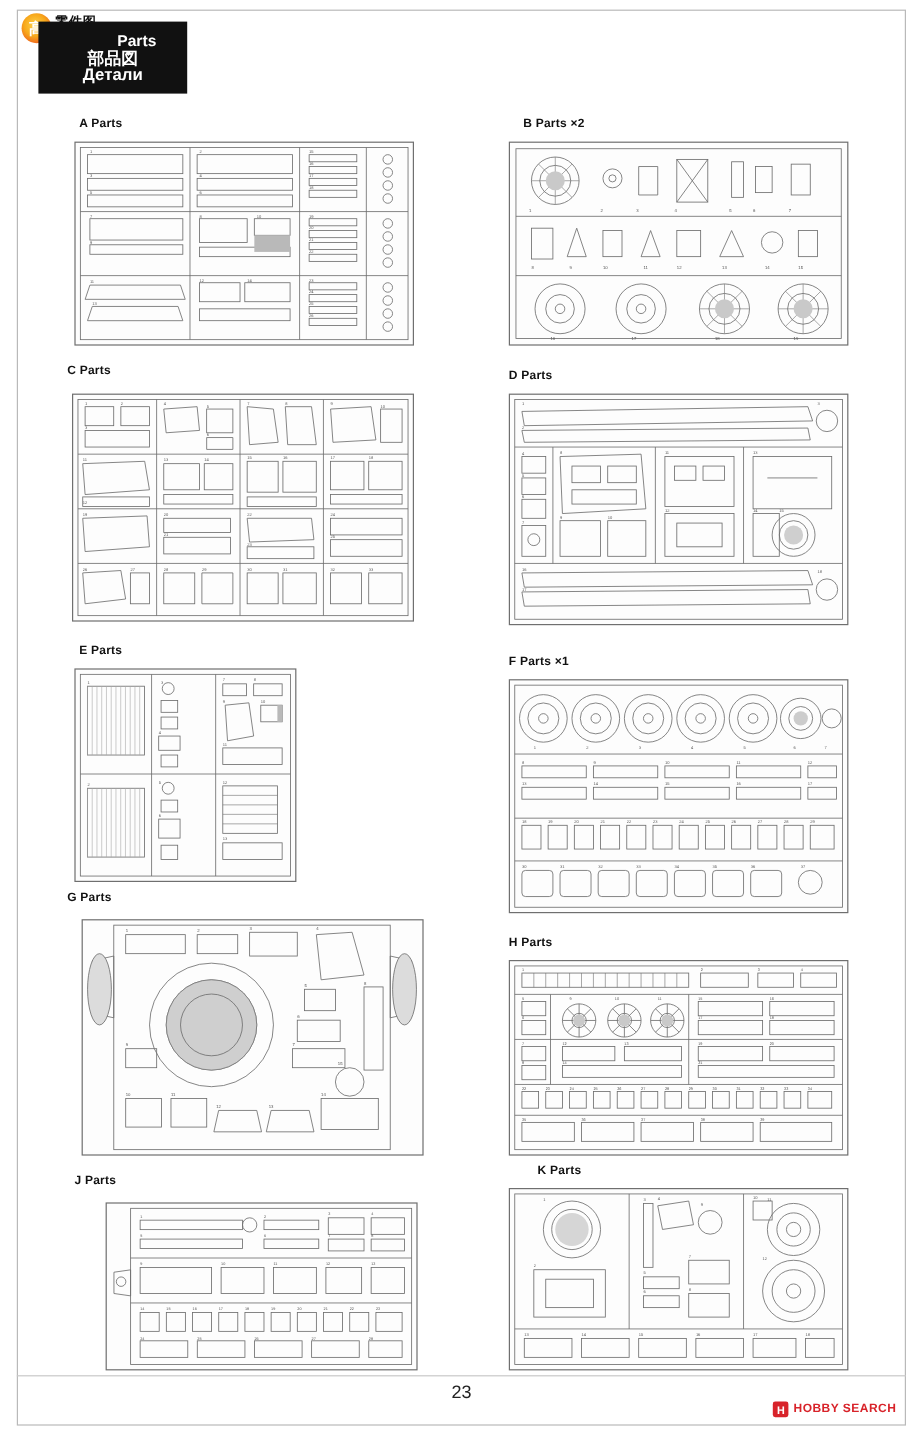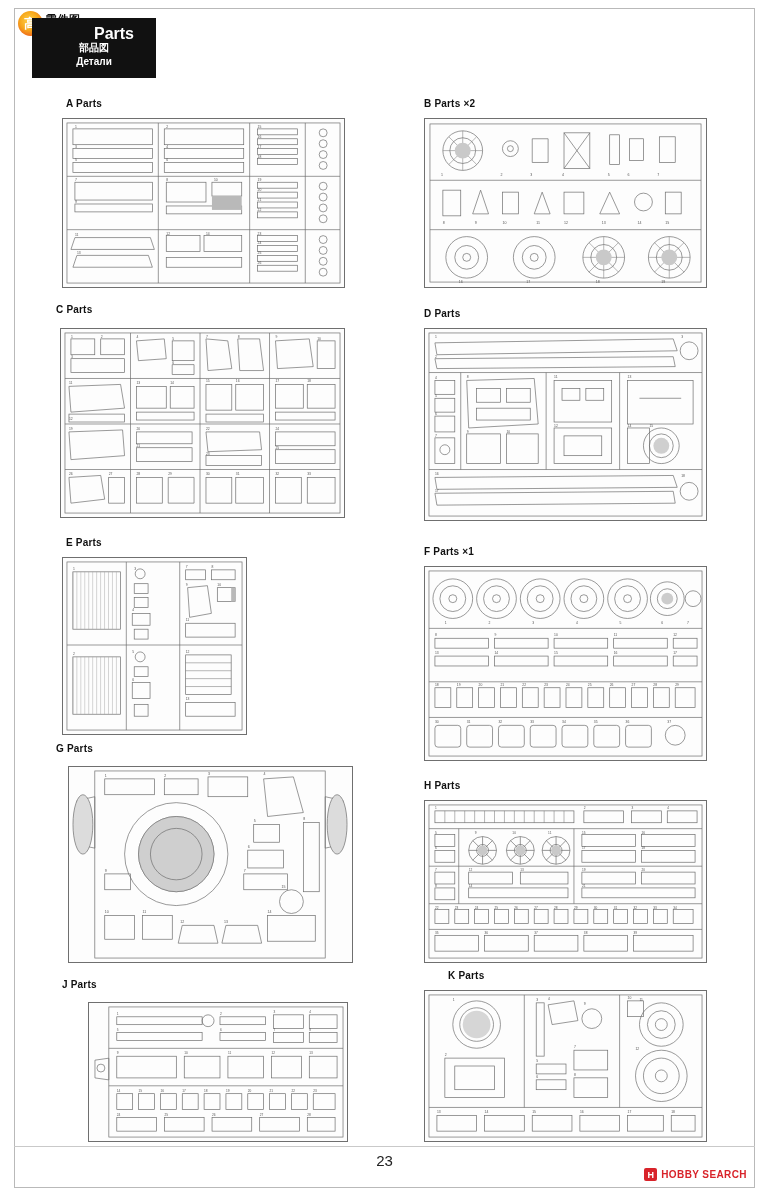--- a/index.html
+++ b/index.html
@@ -33,22 +33,22 @@
   }
   .logo-text{display:flex;flex-direction:column;line-height:1.05;}
   .logo-cn{font-size:11px;color:#111;font-weight:bold;letter-spacing:.5px;}
   .logo-url{font-size:7px;color:#d01a10;letter-spacing:0px;}
   
   .title-block{
     position:absolute;left:32px;top:18px;width:124px;height:60px;
     background:#111;color:#fff;display:flex;flex-direction:column;
     align-items:center;justify-content:center;
   }
-  .title-block div{font-size:10px;line-height:14px;font-weight:bold;}
-  .title-block .t-en{font-size:16px;margin-left:40px;}
+  .title-block div{font-size:14px;line-height:14px;font-weight:bold;}
+  .title-block .t-en{font-size:13px;margin-left:40px;}
   
   .sec-label{
     position:absolute;font-size:10px;font-weight:bold;color:#111;
     letter-spacing:.2px;
   }
   
   .sprue{
     position:absolute;border:1px solid #6f6f6f;background:#fdfdfd;
     box-sizing:border-box;overflow:hidden;
   }
@@ -180,21 +180,21 @@
           <text x="196" y="127">24</text>
         <text x="196" y="137">25</text>
           <text x="196" y="147">26</text>
       </g>
       <g fill="#b9b9b9">
         <rect x="150" y="78" width="30" height="14"></rect>
       </g>
     </svg>
   </div>
 
-  <div class="sec-label" style="left:424px;top:98px;">B Parts ×2</div>
+  <div class="sec-label" style="left:436px;top:98px;">B Parts ×2</div>
   <div class="sprue" style="left:424px;top:118px;width:283px;height:170px;">
     <svg viewBox="0 0 283 170" preserveAspectRatio="none">
       <g fill="none" stroke="#6d6d6d" stroke-width="0.7">
         <rect x="5" y="5" width="273" height="160"></rect>
         <line x1="5" y1="62" x2="278" y2="62"></line>
         <line x1="5" y1="112" x2="278" y2="112"></line>
 
         <circle cx="38" cy="32" r="20"></circle>
           <circle cx="38" cy="32" r="13"></circle>
           <circle cx="38" cy="32" r="4"></circle>

